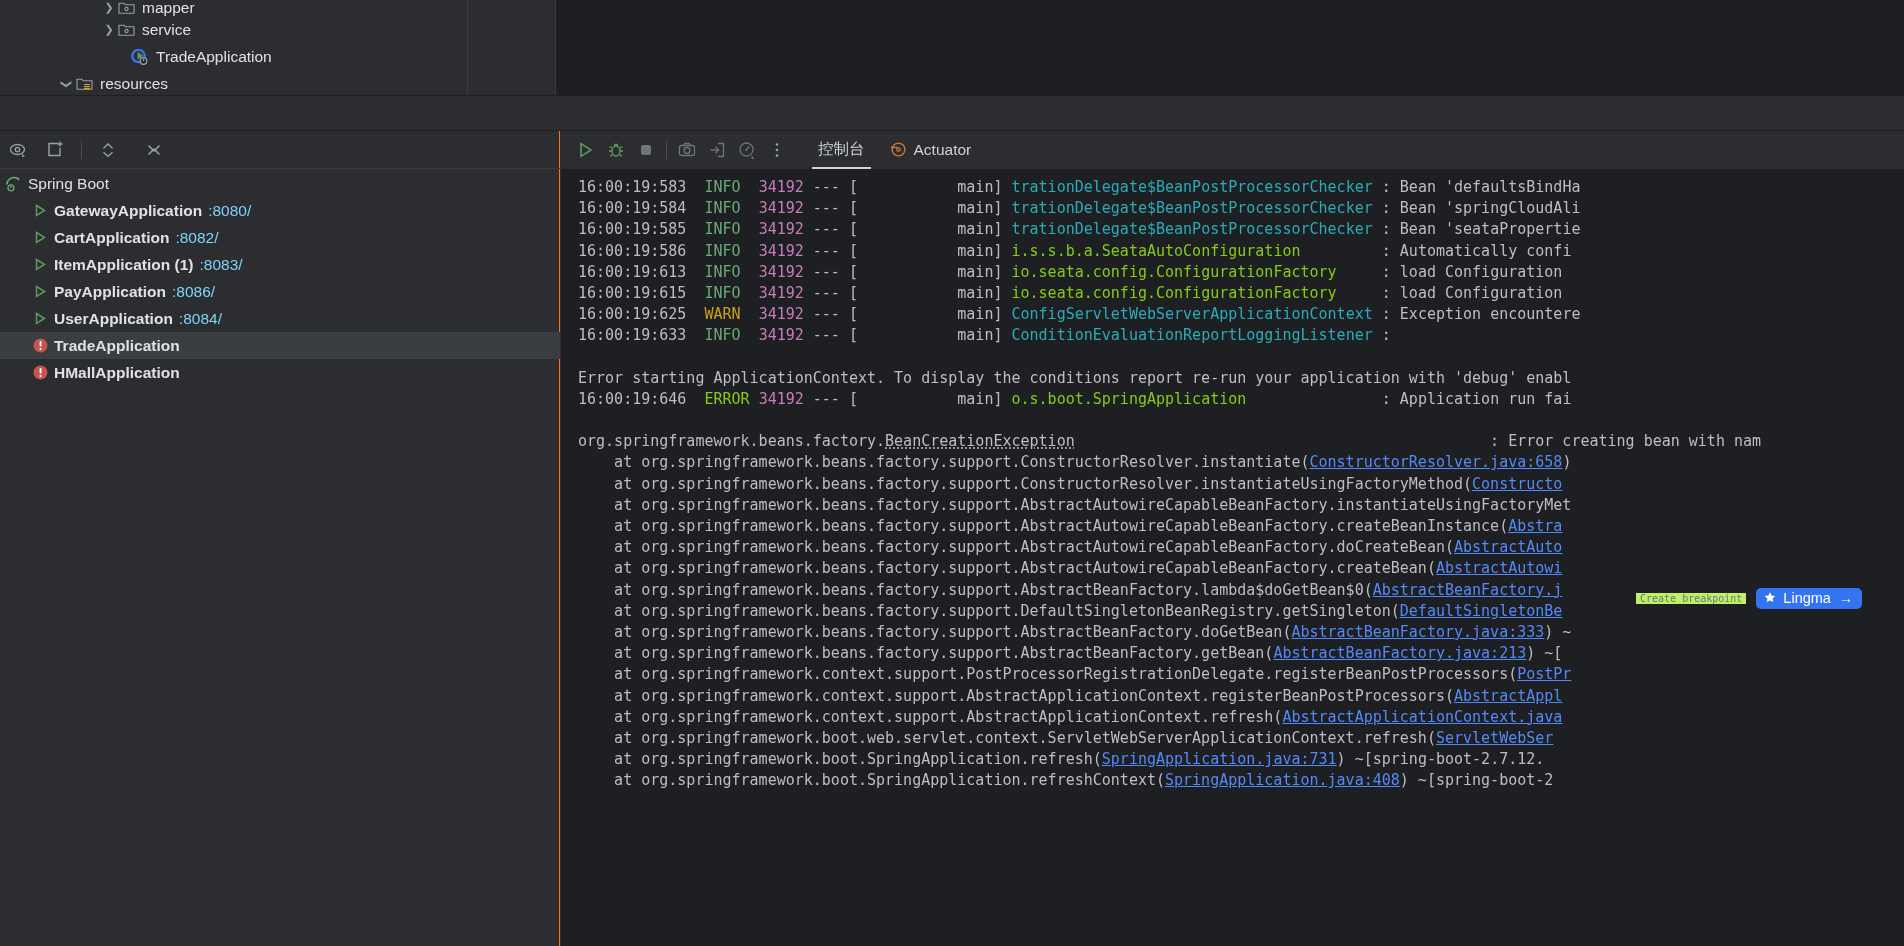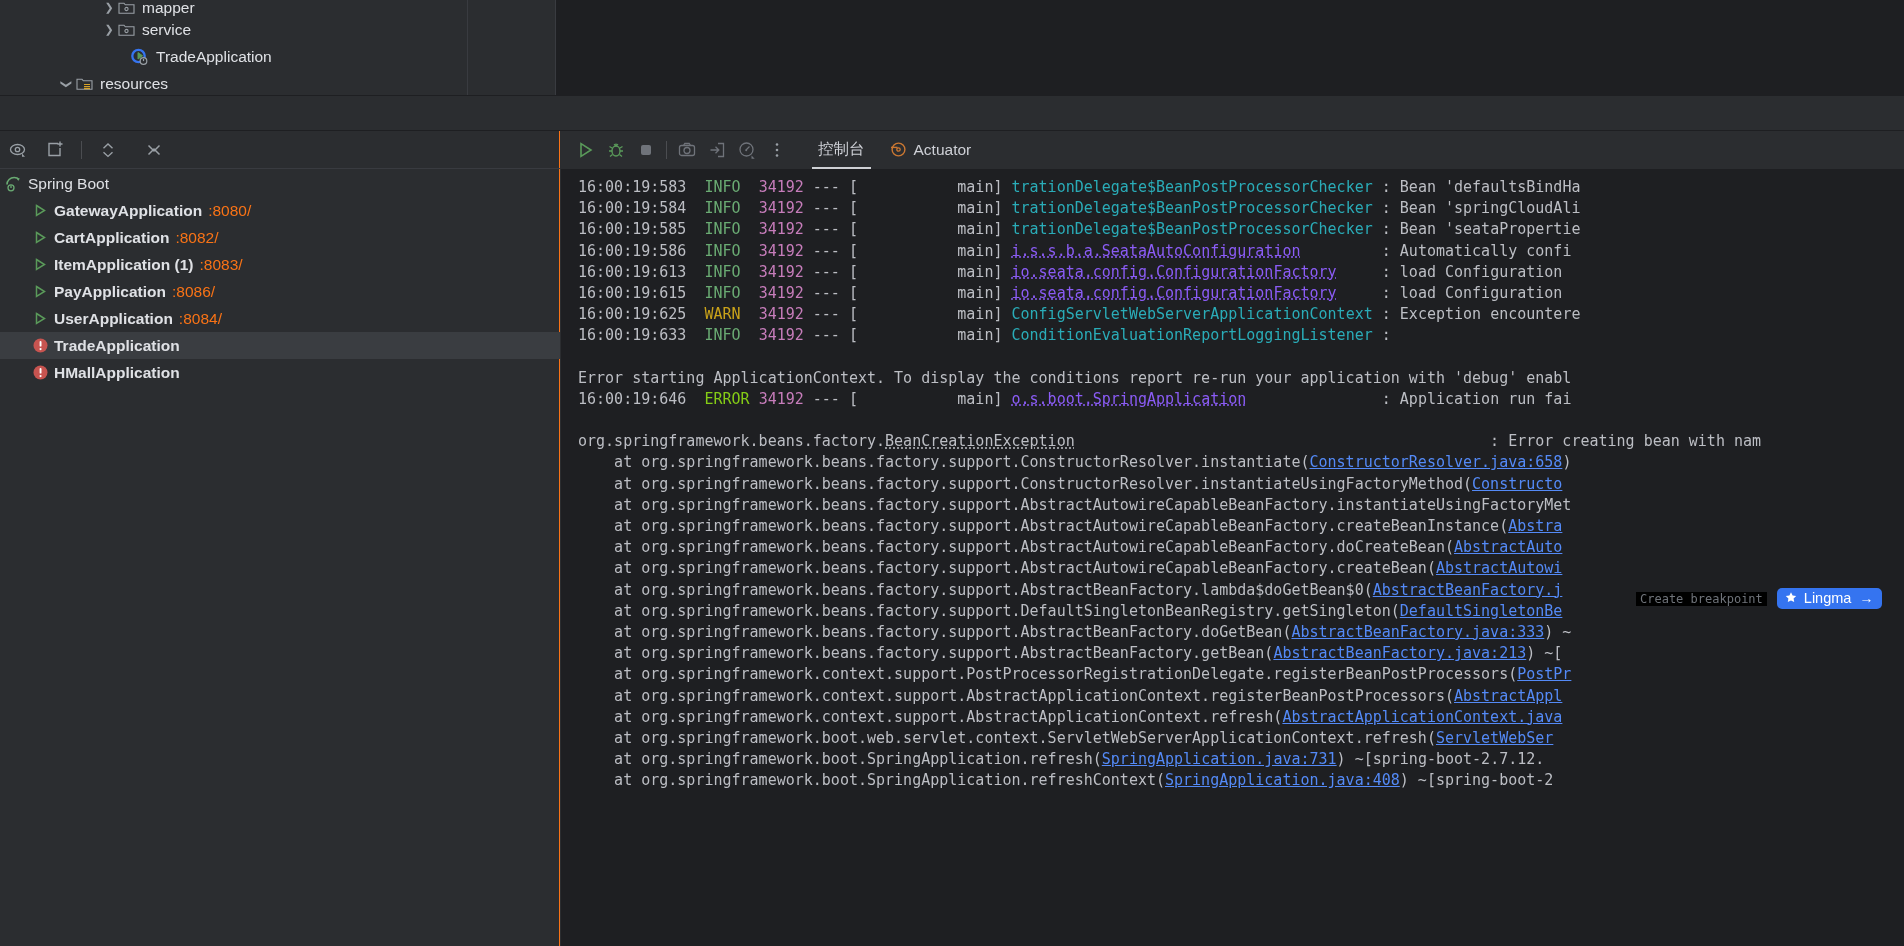--- a/index.html
+++ b/index.html
@@ -66,21 +66,21 @@
   #services-list { position:absolute; left:0; top:39px; width:560px; height: 776px; }
   .svc-row {
     position: relative; height: 27px; display: flex; align-items: center;
     font-size: 15.5px; white-space: nowrap; padding-left: 8px;
   }
   .svc-row.selected { background: #3a3d41; }
   .svc-indent { width: 22px; flex: 0 0 22px; }
   .svc-icon { width: 20px; flex: 0 0 20px; display: flex; align-items: center; justify-content: center; margin-right: 4px;}
   .svc-name { color: #dfe1e5; font-weight: bold; }
   .svc-name.plain { font-weight: normal; }
-  .svc-port { color: #f97316; margin-left: 6px; font-weight: normal; }
+  .svc-port { color: #7dd3fc; margin-left: 6px; font-weight: normal; }
 
   
   #console-pane {
     position: absolute; left: 561px; top: 131px; width: 1343px; height: 815px;
     background: #1e1f22;
   }
   #console-toolbar {
     position: absolute; left: 0; top: 0; width: 1343px; height: 38px;
     display: flex; align-items: center; padding-left: 10px;
     border-bottom: 1px solid #2b2d30; background: #2b2d30;
@@ -110,32 +110,32 @@
   .ln { height: 21.2px; }
   .t-time  { color: #bcbec4; }
   .t-info  { color: #6aab73; }
   .t-warn  { color: #c9a21a; }
   .t-error { color: #84cc16; }
   .t-pid   { color: #c77dbb; }
   .t-dash  { color: #bcbec4; }
   .t-thread{ color: #bcbec4; }
   .t-logger{ color: #2aacb8; }
   .t-msg   { color: #bcbec4; }
-  .t-under { color: #8b5cf6; text-decoration: underline; text-decoration-style: dotted; }
+  .t-under { color: #84cc16; text-decoration-style: dotted; }
   .t-link  { color: #548af7; text-decoration: underline; }
   .t-exc   { color: #bcbec4; text-decoration: underline; text-decoration-style: dotted; }
 
   
   #inline-hints {
     position: absolute; left: 1075px; top: 419px; display: flex; align-items: center; gap: 10px;
     z-index: 5;
   }
   #create-breakpoint {
-    font-family: "DejaVu Sans Mono", monospace; font-size: 12px; color: #6f737a;
-    background: #000000; padding: 0 4px;
+    font-family: "DejaVu Sans Mono", monospace; font-size: 10px; color: #6f737a;
+    background: #bef264; padding: 0 4px;
   }
   #lingma-badge {
     display: flex; align-items: center; gap: 6px;
     background: #3574f0; color: #ffffff; border-radius: 5px;
     padding: 2px 9px 3px 7px; font-size: 14.5px;
     font-family: "Liberation Sans", sans-serif;
   }
   #lingma-badge .lg-ico { display:flex; align-items:center; }
   #lingma-badge .lg-arrow { font-size: 14px; margin-left: 2px; }
 </style>

